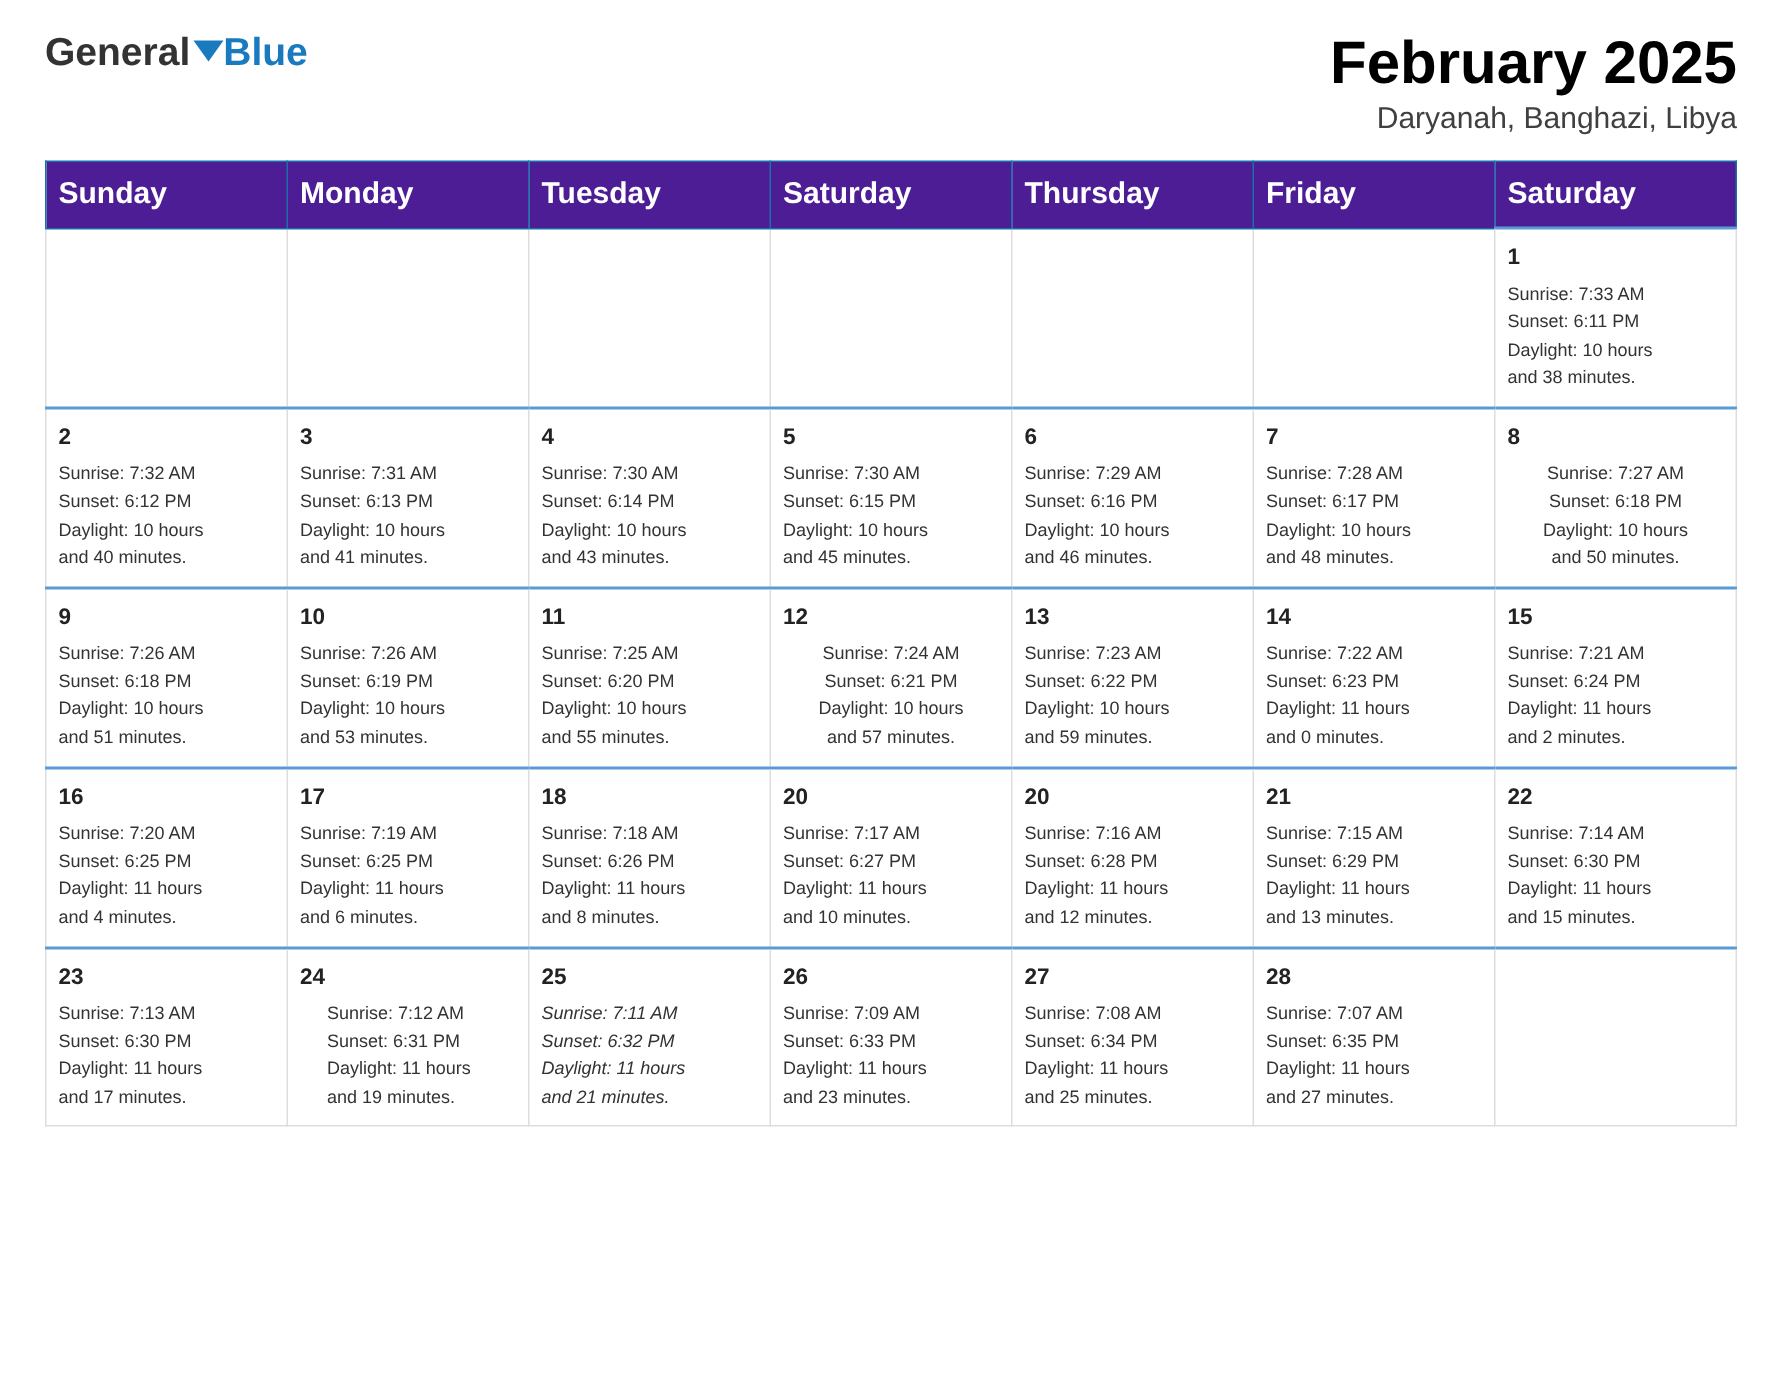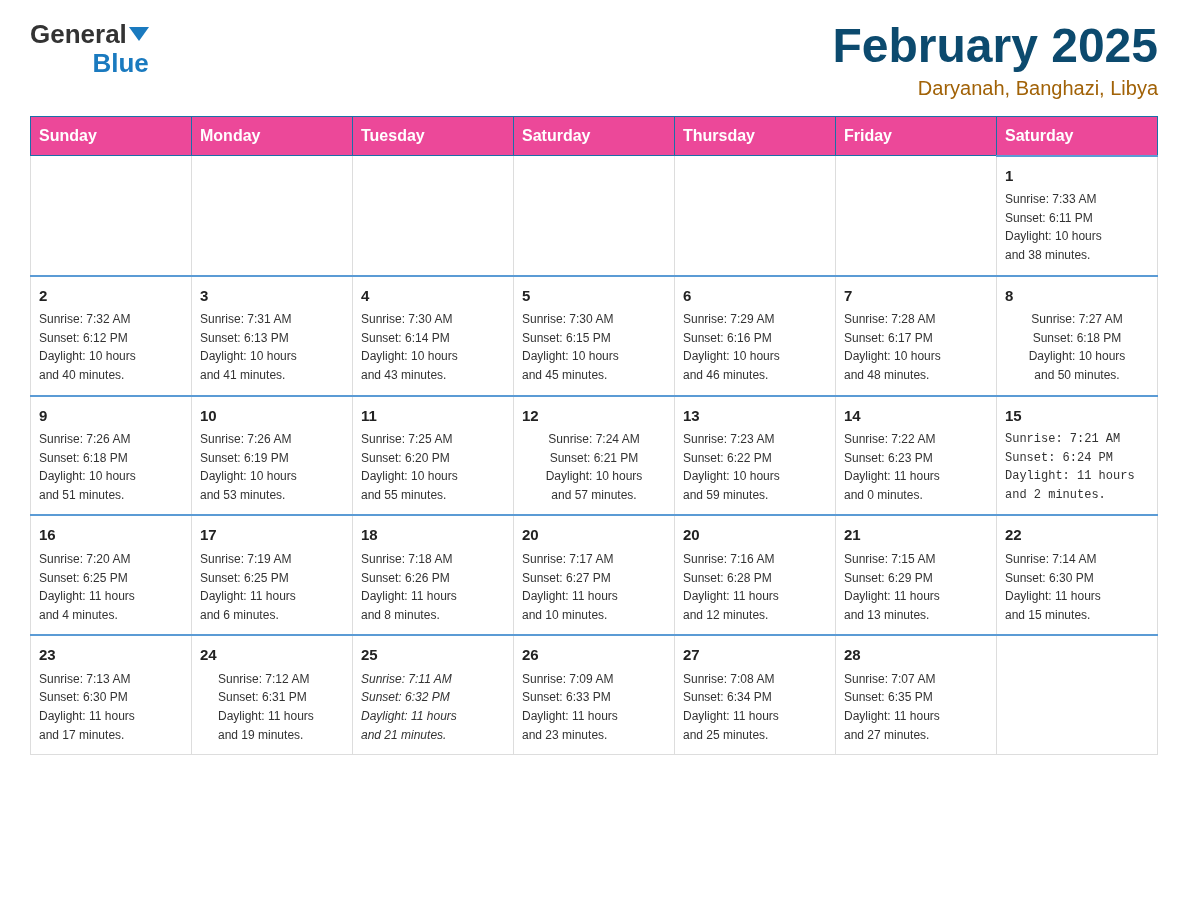--- a/index.html
+++ b/index.html
@@ -12,22 +12,21 @@
       min-height: 918px;
     }
     .header-area {
       display: flex;
       justify-content: space-between;
       align-items: flex-start;
       margin-bottom: 16px;
     }
     .logo {
       display: flex;
-      flex-direction: column;
-      align-items: flex-end;
+      align-items: flex-start;
     }
     .logo-general {
       font-size: 26px;
       font-weight: bold;
       color: #333;
       line-height: 1.1;
     }
     .logo-blue {
       font-size: 26px;
       font-weight: bold;
@@ -45,39 +44,39 @@
       vertical-align: middle;
     }
     .logo-line {
       display: flex;
       align-items: center;
     }
     .title-area {
       text-align: right;
     }
     .calendar-title {
-      font-size: 48px;
-      font-weight: bold;
-      color: #0c4a6e;
+      font-size: 40px;
+      font-weight: bold;
+      color: #000000;
       line-height: 1.1;
     }
     .calendar-subtitle {
       font-size: 20px;
-      color: #a16207;
+      color: #404040;
       margin-top: 4px;
     }
     .calendar-table {
       width: 100%;
       border-collapse: collapse;
       table-layout: fixed;
     }
     .calendar-table thead tr th {
-      background-color: #ec4899;
+      background-color: #4c1d95;
       color: #fff;
-      font-size: 16px;
+      font-size: 20px;
       font-weight: bold;
       padding: 10px 8px;
       text-align: left;
       border: 1px solid #1a6fa8;
     }
     .calendar-table tbody tr td {
       vertical-align: top;
       padding: 8px 8px 10px 8px;
       border: 1px solid #ccc;
       font-size: 12.5px;
@@ -248,21 +247,21 @@
         </td>
         <td>
           <span class="day-number">14</span>
           <div class="day-info" style="white-space: pre-line;">Sunrise: 7:22 AM
 Sunset: 6:23 PM
 Daylight: 11 hours
 and 0 minutes.</div>
         </td>
         <td>
           <span class="day-number">15</span>
-          <div class="day-info" style="white-space: pre-line; font-family: Liberation Mono, monospace;">Sunrise: 7:21 AM
+          <div class="day-info" style="white-space: pre-line;">Sunrise: 7:21 AM
 Sunset: 6:24 PM
 Daylight: 11 hours
 and 2 minutes.</div>
         </td>
       </tr>
       <tr>
         <td>
           <span class="day-number">16</span>
           <div class="day-info" style="white-space: pre-line;">Sunrise: 7:20 AM
 Sunset: 6:25 PM

